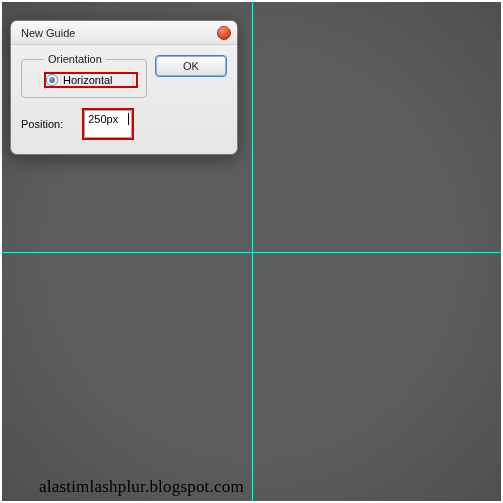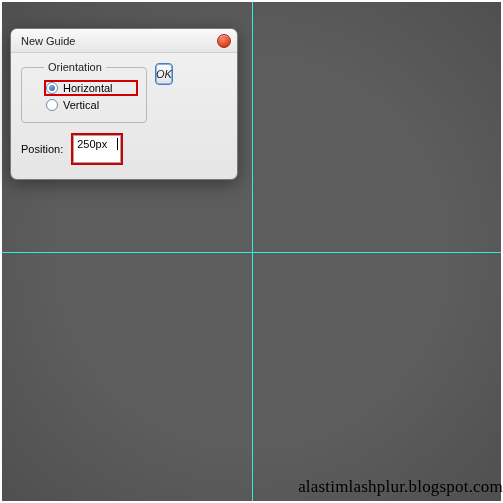--- a/index.html
+++ b/index.html
@@ -39,21 +39,20 @@
     }
     .dialog {
       position: absolute;
       top: 20px;
       left: 10px;
       width: 228px;
       background: linear-gradient(to bottom, #f2f2f2, #e5e5e5);
       border: 1px solid #7a7a7a;
       border-radius: 7px;
       box-shadow: 0 4px 18px rgba(0,0,0,0.4);
-      margin-top: 8px;
     }
     .titlebar {
       height: 24px;
       display: flex;
       align-items: center;
       padding: 0 6px 0 10px;
       border-bottom: 1px solid #cfcfcf;
       border-radius: 7px 7px 0 0;
       background: linear-gradient(to bottom, #fafafa, #e6e6e6);
     }
@@ -70,24 +69,23 @@
     }
     .dialog-body {
       display: flex;
       padding: 8px 10px 14px 10px;
       gap: 8px;
     }
     .left-col { flex: 1; }
     .right-col {
       width: 72px;
       display: flex;
-      flex-direction: row;
+      flex-direction: column;
       gap: 12px;
       padding-top: 2px;
-      font-style: italic;
     }
     fieldset.orientation {
       border: 1px solid #b8b8b8;
       border-radius: 4px;
       padding: 6px 8px 8px 22px;
       margin-bottom: 10px;
     }
     fieldset.orientation legend {
       padding: 0 4px;
       color: #222;
@@ -114,21 +112,21 @@
     }
     .radio.checked::after {
       content: "";
       width: 6px; height: 6px;
       background: radial-gradient(circle at 35% 30%, #7aa9e0, #2a5fa7);
       border-radius: 50%;
     }
     .pos-row {
       display: flex;
       align-items: center;
-      gap: 8px;
+      gap: 19px;
     }
     .pos-input-wrap {
       border: 2px solid #d10000;
       padding: 0;
       display: inline-block;
     }
     .pos-input {
       width: 48px;
       height: 28px;
       border: 1px solid #a6a6a6;
@@ -161,25 +159,26 @@
       cursor: pointer;
     }
     .btn.primary {
       border: 1px solid #4a7fc4;
       box-shadow: 0 0 0 1px #86b3ee inset, inset 0 1px 0 rgba(255,255,255,0.8);
     }
     .watermark {
       position: absolute;
       bottom: 6px;
       left: 0; right: 0;
-      text-align: right;
+      text-align: left;
       font-family: "Times New Roman", serif;
       font-size: 17px;
       color: #000;
       letter-spacing: 0.2px;
+      padding-left: 39px;
     }
   </style>
 </head>
 <body>
 
 <div class="canvas"></div>
 <div class="vignette"></div>
 <div class="guide-v"></div>
 <div class="guide-h"></div>
 
@@ -188,24 +187,20 @@
     <span class="title">New Guide</span>
     <span class="close-btn"></span>
   </div>
   <div class="dialog-body">
     <div class="left-col">
       <fieldset class="orientation">
         <legend>Orientation</legend>
         <div class="radio-row highlight">
           <span class="radio checked"></span>
           <span>Horizontal</span>
-        </div>
-        <div class="radio-row">
-          <span class="radio"></span>
-          <span>Vertical</span>
         </div>
       </fieldset>
       <div class="pos-row">
         <span>Position:</span>
         <span class="pos-input-wrap">
           <span class="pos-input">
             <span>250px</span>
             <span class="caret"></span>
           </span>
         </span>

